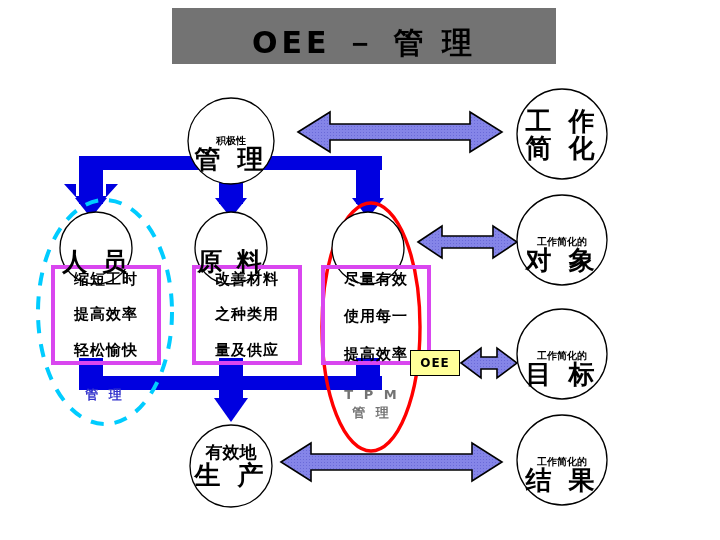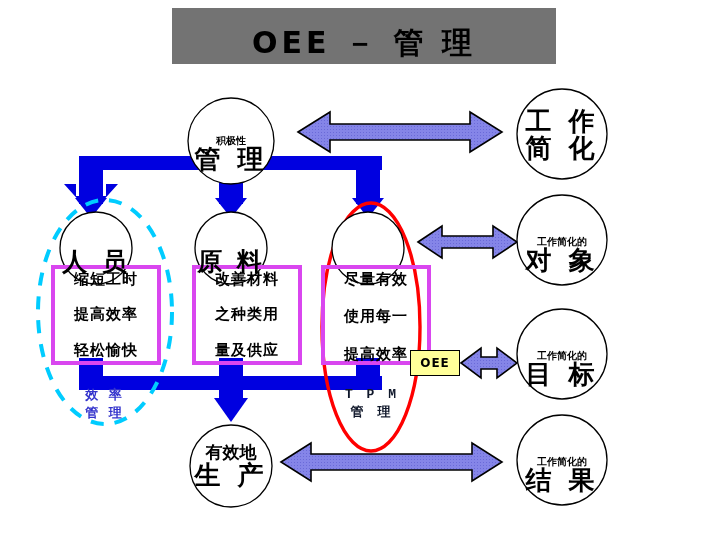--- a/index.html
+++ b/index.html
@@ -32,21 +32,21 @@
 
   
   .oeebox{position:absolute;left:410px;top:350px;width:50px;height:26px;
           box-sizing:border-box;border:1px solid #000;background:#ffff99;
           display:flex;align-items:center;justify-content:center;}
   .oeebox span{font-size:12px;font-weight:700;color:#000;letter-spacing:1px;}
 
   
   .cap{position:absolute;text-align:center;line-height:1.35;pointer-events:none;}
   .cap.blue{color:#3333cc;font-size:13px;font-weight:700;letter-spacing:3px;}
-  .cap.blk{color:#0f172a;font-size:13px;font-weight:700;letter-spacing:3px;font-family:Liberation Mono, monospace;}
+  .cap.blk{color:#737373;font-size:13px;font-weight:700;letter-spacing:3px;}
 </style>
 </head>
 <body>
 
 <div id="stage">
 
   <svg id="svgLayer" viewBox="0 0 720 540">
     <defs>
       <pattern id="hatch" width="3" height="3" patternUnits="userSpaceOnUse">
         <rect width="3" height="3" fill="#8585e8"></rect>
@@ -159,21 +159,20 @@
   <div class="tnode" style="left:512px;top:326px;width:100px;height:60px;">
     <div class="t-sm">工作简化的</div>
     <div class="t-xl">目 标</div>
   </div>
   <div class="tnode" style="left:512px;top:432px;width:100px;height:60px;">
     <div class="t-sm">工作简化的</div>
     <div class="t-xl">结 果</div>
   </div>
 
   <div class="cap blue" style="left:60px;top:386px;width:90px;">
-    <div>效 率</div>
     <div>管 理</div>
   </div>
   <div class="cap blk" style="left:327px;top:386px;width:90px;">
     <div>T P M</div>
     <div>管 理</div>
   </div>
 
   <div class="oeebox">
     <span>OEE</span>
   </div>

